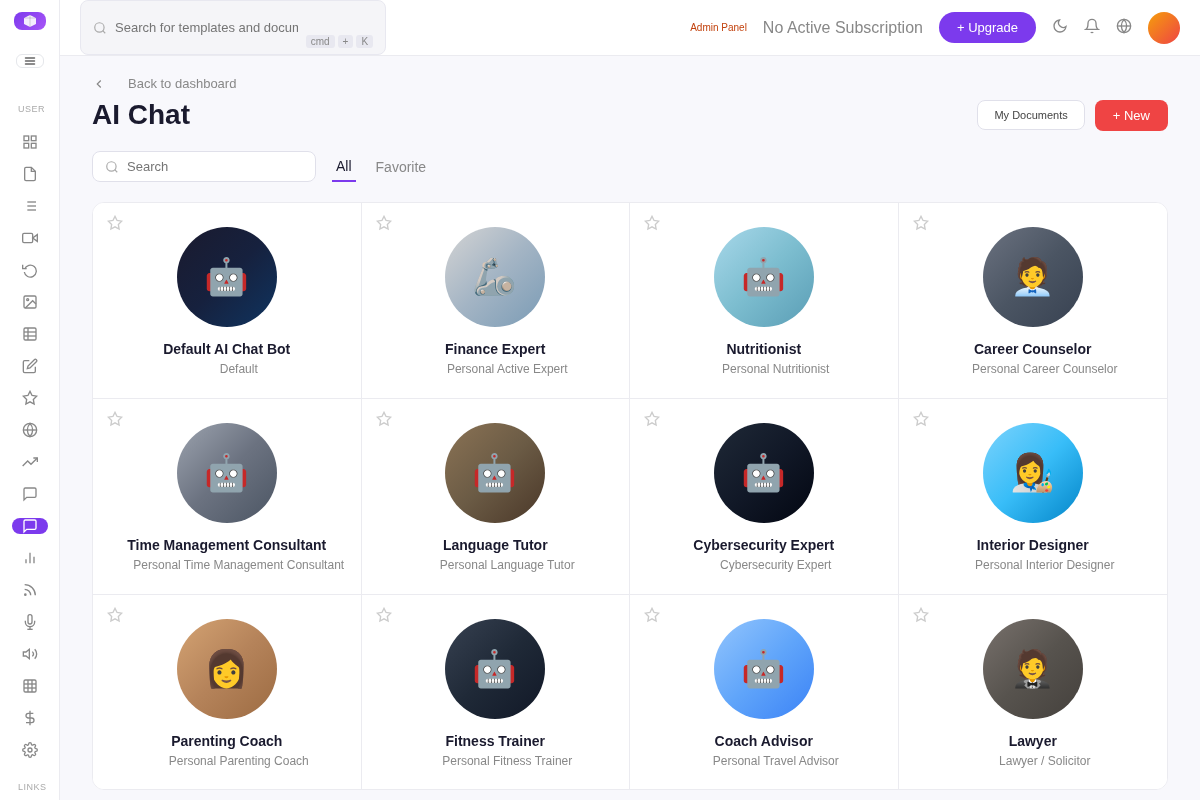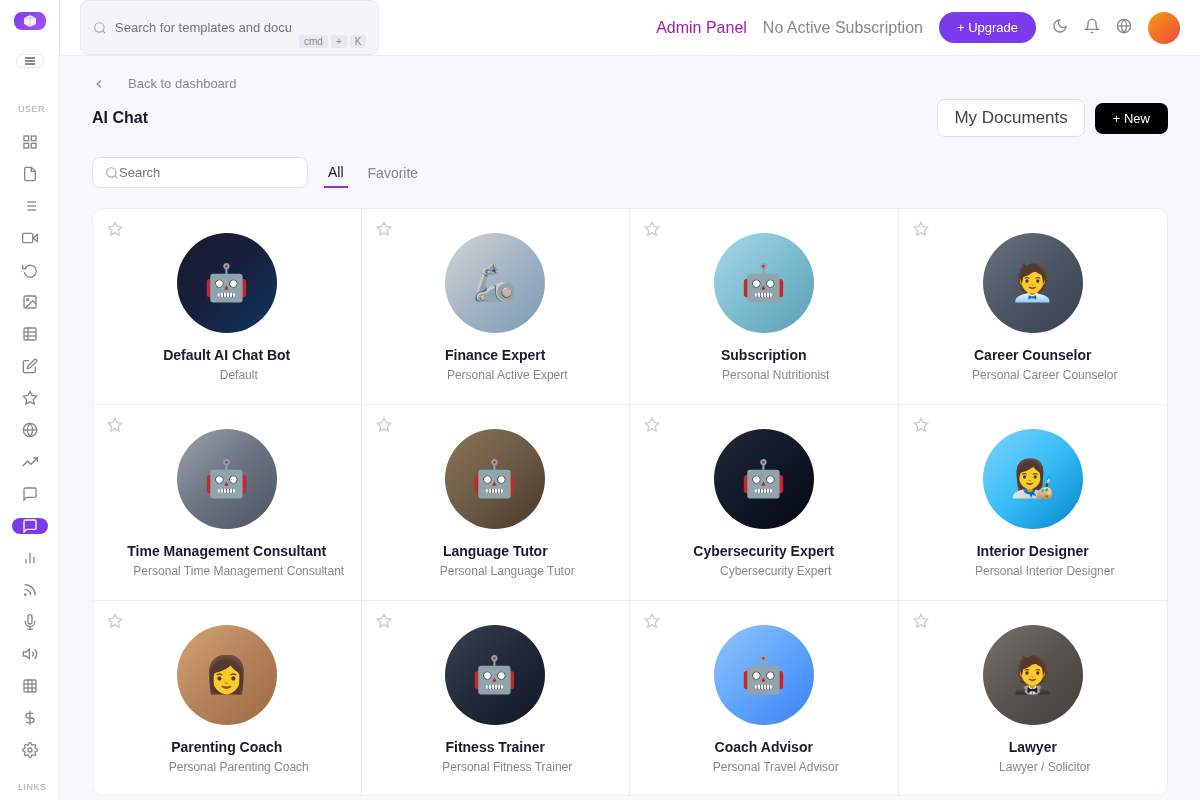--- a/index.html
+++ b/index.html
@@ -92,21 +92,21 @@
     }
     .search-kbd {
       display: flex; gap: 3px; align-items: center; margin-top: 28px;
     }
     .kbd {
       background: #e8e8f0; border-radius: 3px;
       padding: 1px 5px; font-size: 10px; color: #888;
     }
     .topbar-spacer { flex: 1; }
     .topbar-actions { display: flex; align-items: center; gap: 16px; }
-    .admin-panel-link { font-size: 16px; color: #a21caf; cursor: pointer; }
+    .admin-panel-link { font-size: 10px; color: #c2410c; cursor: pointer; }
     .subscription-badge {
       font-size: 16px; color: #888;
     }
     .upgrade-btn {
       background: #7c3aed;
       color: white;
       border: none;
       border-radius: 20px;
       padding: 8px 18px;
       font-size: 13px;
@@ -132,45 +132,45 @@
       display: flex; align-items: center; gap: 22px;
       font-size: 13px; color: #888; cursor: pointer;
       padding: 20px 0 8px 0;
     }
 
     .page-header {
       display: flex; align-items: center; justify-content: space-between;
       margin-bottom: 20px;
     }
     .page-title {
-      font-size: 16px; font-weight: 700; color: #1a1a2e;
+      font-size: 28px; font-weight: 700; color: #1a1a2e;
     }
     .page-actions { display: flex; gap: 10px; align-items: center; }
     .my-docs-btn {
       background: white; border: 1px solid #e0e0ea;
       border-radius: 8px; padding: 8px 16px;
-      font-size: 17px; color: #444; cursor: pointer;
+      font-size: 11px; color: #444; cursor: pointer;
     }
     .new-btn {
-      background: #000000; color: white;
+      background: #ef4444; color: white;
       border: none; border-radius: 8px;
       padding: 8px 18px; font-size: 13px;
       cursor: pointer; font-weight: 500;
       display: flex; align-items: center; gap: 6px;
     }
 
     
     .filter-bar {
       display: flex; align-items: center; gap: 16px;
       margin-bottom: 20px;
     }
     .filter-search {
       display: flex; align-items: center;
       background: white; border: 1px solid #e0e0ea;
-      border-radius: 8px; padding: 7px 12px; 
+      border-radius: 8px; padding: 7px 12px; gap: 8px;
       min-width: 180px;
     }
     .filter-search input {
       border: none; outline: none; font-size: 13px; color: #555;
       background: transparent;
     }
     .filter-tab {
       font-size: 14px; color: #888; cursor: pointer; padding: 6px 4px;
     }
     .filter-tab.active { color: #1a1a2e; font-weight: 500; border-bottom: 2px solid #7c3aed; }
@@ -502,21 +502,21 @@
     </div>
         <div class="bot-card">
       <button class="star-btn">
         <svg width="16" height="16" viewBox="0 0 24 24" fill="none" stroke="currentColor" stroke-width="2">
           <polygon points="12 2 15.09 8.26 22 9.27 17 14.14 18.18 21.02 12 17.77 5.82 21.02 7 14.14 2 9.27 8.91 8.26 12 2"></polygon>
         </svg>
       </button>
       <div class="bot-avatar av-3">
         <span class="robot-face">🤖</span>
       </div>
-      <div class="bot-name">Subscription</div>
+      <div class="bot-name">Nutritionist</div>
       <div class="bot-desc">Personal Nutritionist</div>
     </div>
         <div class="bot-card">
       <button class="star-btn">
         <svg width="16" height="16" viewBox="0 0 24 24" fill="none" stroke="currentColor" stroke-width="2">
           <polygon points="12 2 15.09 8.26 22 9.27 17 14.14 18.18 21.02 12 17.77 5.82 21.02 7 14.14 2 9.27 8.91 8.26 12 2"></polygon>
         </svg>
       </button>
       <div class="bot-avatar av-4">
         <span class="robot-face">🧑‍💼</span>

